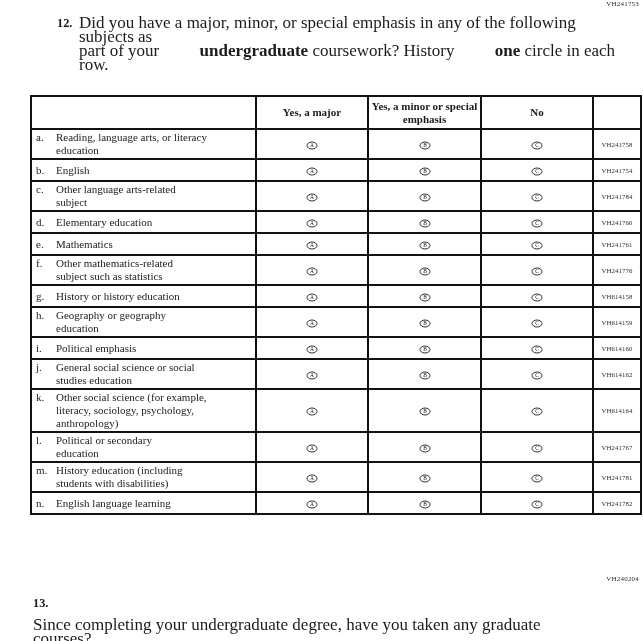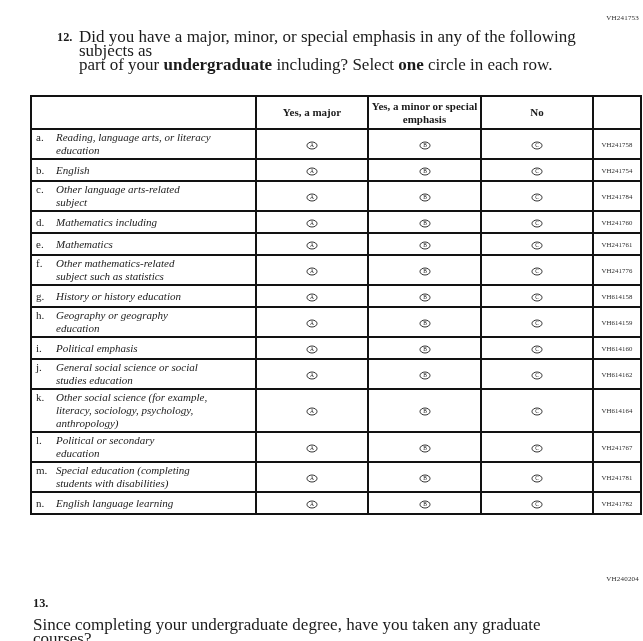--- a/index.html
+++ b/index.html
@@ -1,37 +1,37 @@
 <!DOCTYPE html>
 <html><head>
 <meta charset="utf-8">
 <style>
   * { margin:0; padding:0; box-sizing:border-box; }
   html,body { width:643px; height:641px; background:#ffffff; overflow:hidden;
     font-family:"Liberation Serif", serif; color:#1b1b1b; }
-  .page { position:relative; width:643px; height:456px; padding-top:14px; }
+  .page { position:relative; width:643px; height:456px; }
 
   .form-code { font-size:7px; letter-spacing:0.2px; color:#2e2e2e;
     text-align:right; padding-right:4px; line-height:8px; }
   .top-code { margin-right:0; }
 
   .question { display:flex; margin-left:33px; margin-top:8px;justify-content:center; }
   .qnum { font-weight:bold; font-size:12.3px; width:22px; flex:0 0 22px; line-height:14px; }
   .qtext { font-size:17px; line-height:14px; max-width:540px; }
-  .qtext b { font-weight:bold; }
+  .qtext b { font-weight:bold;margin-left:36px; }
 
   table.subjects { border-collapse:collapse; margin:23px 4px 0 30px; width:610px;
     table-layout:fixed; }
   table.subjects, table.subjects td, table.subjects th { border:2px solid #121212; }
   th.col-head { font-size:11px; font-weight:bold; line-height:12.5px;
     text-align:center; vertical-align:middle; padding:3px 2px; }
   td.label-cell { padding:1px 3px 1px 4px; vertical-align:middle; }
   .label-wrap { display:flex; align-items:flex-start; }
   .row-letter { flex:0 0 20px; font-size:11px; line-height:13px; }
-  .row-label { font-size:11px; line-height:13px;font-style:italic; }
+  .row-label { font-size:11px; line-height:13px; }
   td.oval-cell { text-align:center; vertical-align:middle; padding:1px 0; }
   td.code-cell { font-size:6.8px; color:#2e2e2e; text-align:center;
     vertical-align:middle; padding:0 1px; letter-spacing:0.1px; }
 
   .bottom-code { margin-top:60px; }
   .q13 { margin-top:13px;flex-direction:column; }
   .option-row { display:flex; align-items:center; margin:11px 0 0 57px; }
   .option-row .opt-oval { flex:0 0 14px; margin-right:9px; }
   .opt-label { font-size:12.3px; line-height:15px; }
   svg.oval { display:inline-block; vertical-align:middle; }
@@ -40,21 +40,21 @@
 <body>
 
 <div class="page">
 
   <div class="form-code top-code">VH241753</div>
 
   <div class="question">
     <span class="qnum">12.</span>
     <div class="qtext">
         <div><span>Did you have a major, minor, or special emphasis in any of the following subjects as</span></div>
-        <div><span>part of your </span><b>undergraduate</b><span> including? Select </span><b>one</b><span> circle in each row.</span></div>
+        <div><span>part of your </span><b>undergraduate</b><span> coursework? History </span><b>one</b><span> circle in each row.</span></div>
       </div>
   </div>
 
   <table class="subjects">
     <colgroup>
       <col style="width:225px">
         <col style="width:112px">
         <col style="width:113px">
       <col style="width:112px">
         <col style="width:48px">
@@ -138,21 +138,21 @@
               <ellipse cx="6" cy="4.5" rx="5" ry="3.5" fill="none" stroke="#1b1b1b" stroke-width="0.9"></ellipse>
               <text x="6" y="6.48" text-anchor="middle" font-size="5.5" font-family="&quot;Liberation Serif&quot;, serif" fill="#1b1b1b">C</text>
             </svg></td>
           <td class="code-cell">VH241784</td>
         </tr>
         <tr>
           <td class="label-cell">
             <div class="label-wrap">
               <span class="row-letter">d.</span>
               <span class="row-label">
-                <div>Mathematics including</div>
+                <div>Elementary education</div>
               </span>
             </div>
           </td>
           <td class="oval-cell"><svg width="12" height="9" class="oval">
               <ellipse cx="6" cy="4.5" rx="5" ry="3.5" fill="none" stroke="#1b1b1b" stroke-width="0.9"></ellipse>
               <text x="6" y="6.48" text-anchor="middle" font-size="5.5" font-family="&quot;Liberation Serif&quot;, serif" fill="#1b1b1b">A</text>
             </svg></td>
           <td class="oval-cell"><svg width="12" height="9" class="oval">
               <ellipse cx="6" cy="4.5" rx="5" ry="3.5" fill="none" stroke="#1b1b1b" stroke-width="0.9"></ellipse>
               <text x="6" y="6.48" text-anchor="middle" font-size="5.5" font-family="&quot;Liberation Serif&quot;, serif" fill="#1b1b1b">B</text>
@@ -351,21 +351,21 @@
               <ellipse cx="6" cy="4.5" rx="5" ry="3.5" fill="none" stroke="#1b1b1b" stroke-width="0.9"></ellipse>
               <text x="6" y="6.48" text-anchor="middle" font-size="5.5" font-family="&quot;Liberation Serif&quot;, serif" fill="#1b1b1b">C</text>
             </svg></td>
           <td class="code-cell">VH241767</td>
         </tr>
         <tr>
           <td class="label-cell">
             <div class="label-wrap">
               <span class="row-letter">m.</span>
               <span class="row-label">
-                <div>Special education (completing</div>
+                <div>History education (including</div>
                 <div>students with disabilities)</div>
               </span>
             </div>
           </td>
           <td class="oval-cell"><svg width="12" height="9" class="oval">
               <ellipse cx="6" cy="4.5" rx="5" ry="3.5" fill="none" stroke="#1b1b1b" stroke-width="0.9"></ellipse>
               <text x="6" y="6.48" text-anchor="middle" font-size="5.5" font-family="&quot;Liberation Serif&quot;, serif" fill="#1b1b1b">A</text>
             </svg></td>
           <td class="oval-cell"><svg width="12" height="9" class="oval">
               <ellipse cx="6" cy="4.5" rx="5" ry="3.5" fill="none" stroke="#1b1b1b" stroke-width="0.9"></ellipse>

